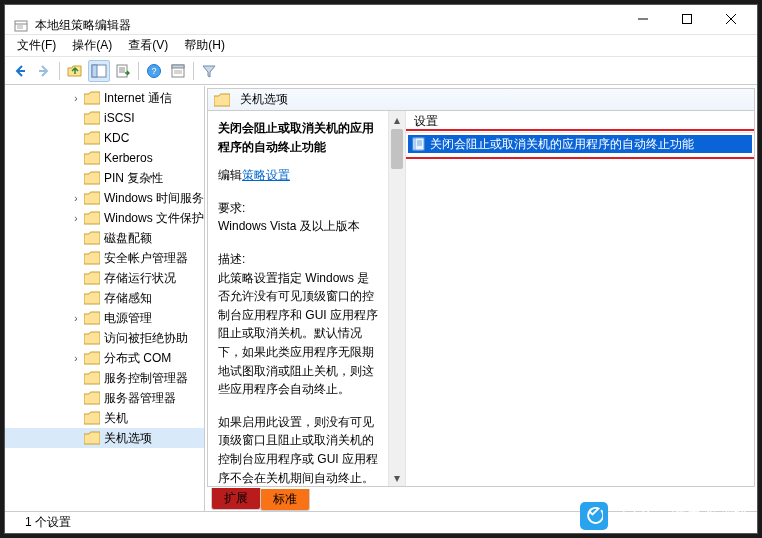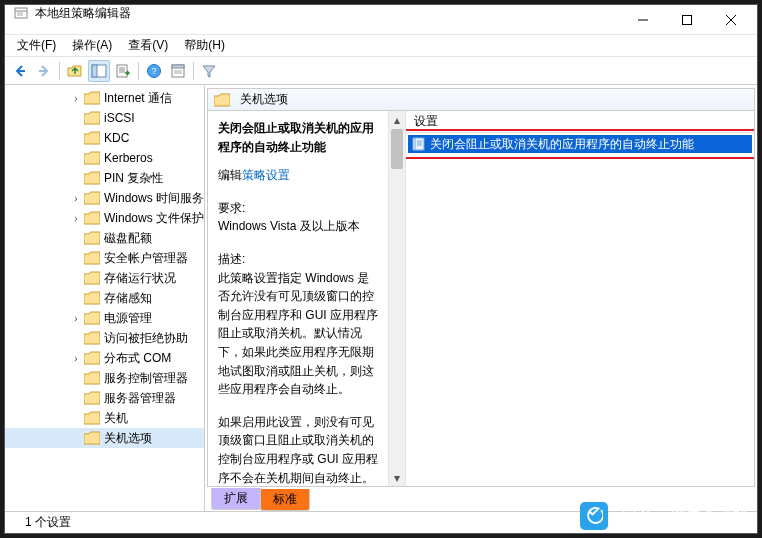--- a/index.html
+++ b/index.html
@@ -18,21 +18,21 @@
     top: 4px; left: 4px; right: 4px; bottom: 4px;
     background: #fff;
     border: 1px solid #555;
     display: flex;
     flex-direction: column;
   }
   
   .titlebar {
     height: 30px;
     display: flex;
-    align-items: flex-start;
+    align-items: flex-end;
     padding: 0 4px 0 8px;
     border-bottom: 1px solid #e5e5e5;
   }
   .titlebar .app-icon {
     width: 16px; height: 16px;
     margin-right: 6px;
     display: flex; align-items: center; justify-content: center;
     color: #666;
   }
   .titlebar .title { flex: 1; font-size: 12px; }
@@ -140,21 +140,21 @@
     overflow: hidden;
   }
   .detail-col {
     width: 180px;
     padding: 8px 8px 8px 10px;
     overflow: hidden;
     font-size: 12px;
     line-height: 1.55;
   }
   .detail-col b { font-weight: 600; }
-  .detail-col a { color: #0066cc; cursor: pointer; }
+  .detail-col a { color: #0066cc; text-decoration: underline; cursor: pointer; }
   .scroll-gutter {
     width: 17px;
     border-left: 1px solid #e5e5e5;
     background: #f0f0f0;
     position: relative;
   }
   .scroll-gutter .arrow {
     position: absolute; left:0; right:0; height:17px;
     display:flex; align-items:center; justify-content:center;
     color:#555;
@@ -218,21 +218,21 @@
   .tab {
     padding: 2px 12px;
     font-size: 12px;
     border: 1px solid #ccc;
     border-top: none;
     background: #f97316;
     margin-right: -1px;
     border-bottom-left-radius: 3px;
     border-bottom-right-radius: 3px;
   }
-  .tab.active { background: #c4b5fd; position: relative; top: -1px; }
+  .tab.active { background: #b91c1c; position: relative; top: -1px; }
   
   .statusbar {
     height: 22px;
     border-top: 1px solid #ccc;
     display: flex; align-items: center;
     padding: 0 20px;
     justify-content: space-between;
   }
   .watermark {
     display: flex; align-items: center;

